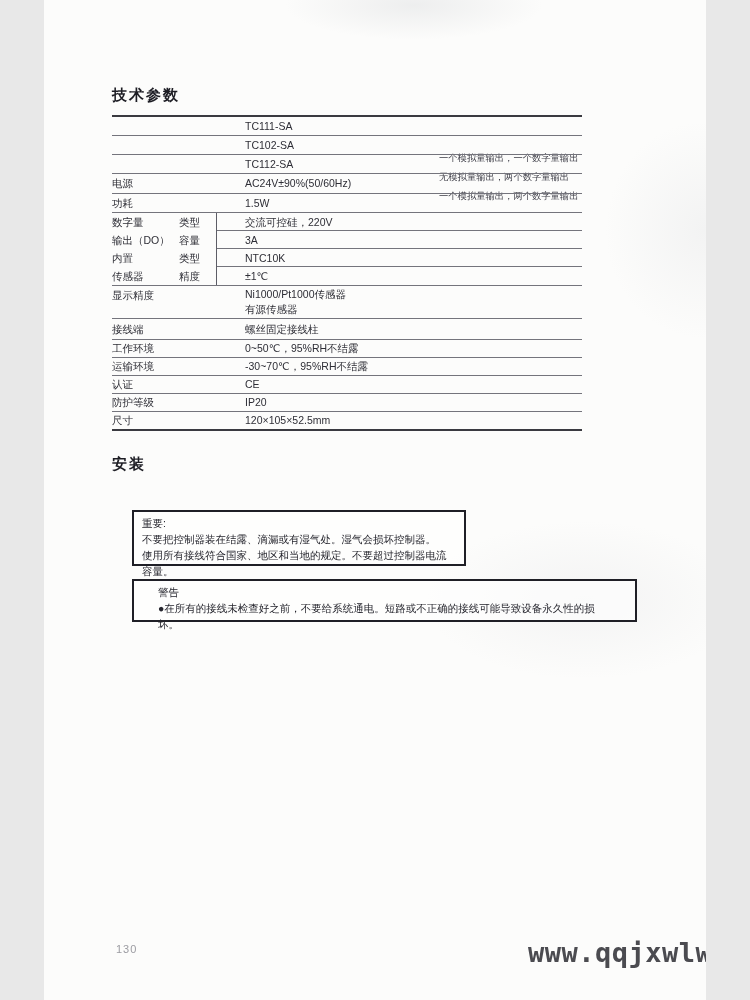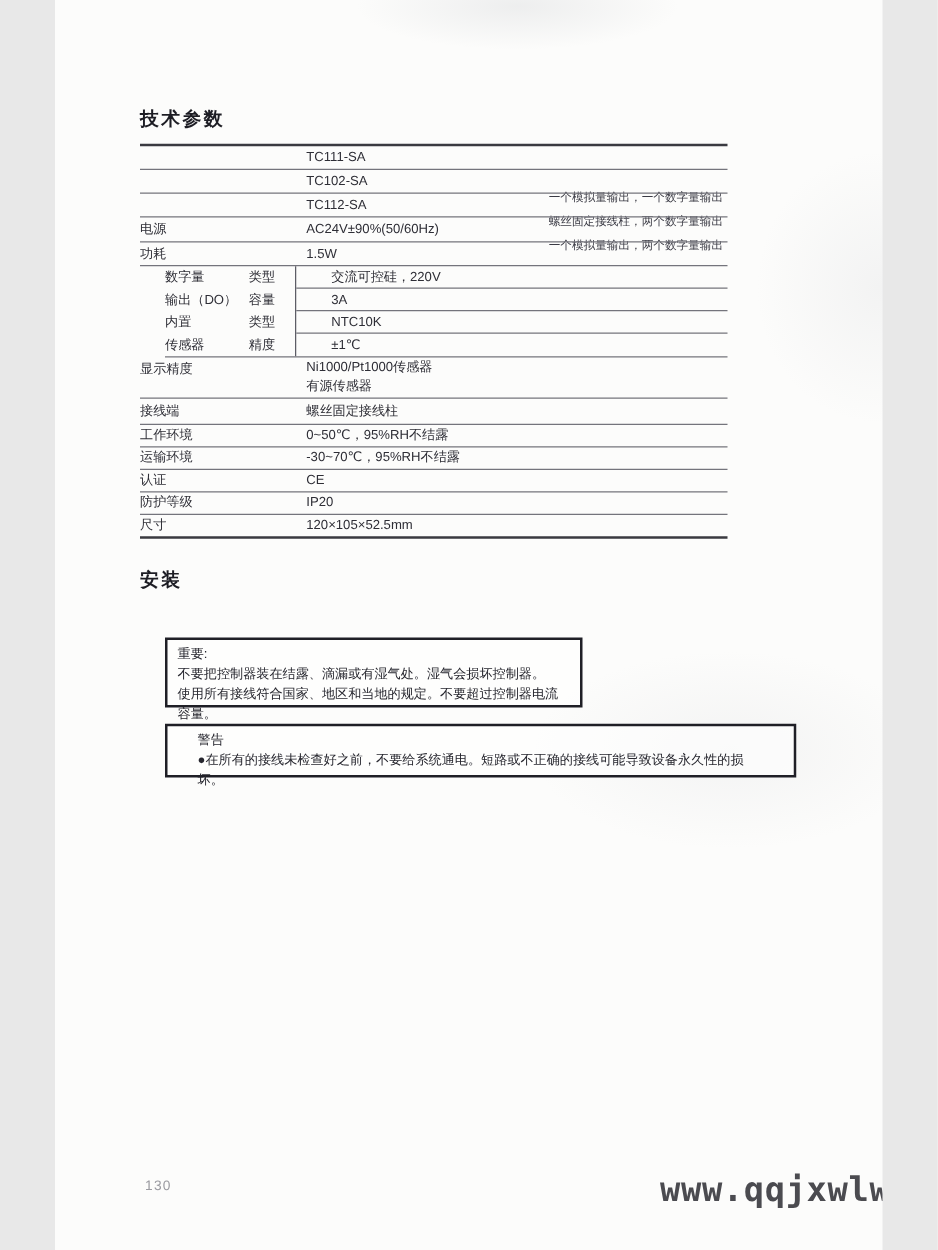--- a/index.html
+++ b/index.html
@@ -39,21 +39,21 @@
   .h18 { height:18px; line-height:18px; }
   .h19 { height:19px; line-height:19px; }
   .h20 { height:20px; line-height:20px; }
   .h32 { height:32px; }
   .c1 { position:absolute; left:0;   top:0; white-space:nowrap; }
   .c2 { position:absolute; left:67px; top:0; white-space:nowrap; }
   .c3 { position:absolute; left:133px; top:0; white-space:nowrap; }
   .c4 { position:absolute; left:327px; top:0; white-space:nowrap; font-size:9.3px; color:#3a3a44;margin-top:32px; }
   .b  { font-weight:700; }
 
-  .tgroup { position:relative; border-bottom:1px solid #74747c;margin-left:20px; }
+  .tgroup { position:relative; border-bottom:1px solid #74747c; }
   .tgroup::before {
     content:""; position:absolute; left:104px; top:0; bottom:0;
     width:1px; background:#5d5d66;
   }
   .grow { position:relative; height:18px; line-height:18px; }
   .gsep { position:absolute; left:105px; right:0; bottom:0; height:1px; background:#74747c; }
 
   .h32 .lineA { position:absolute; left:133px; top:1px;  line-height:15px; white-space:nowrap; }
   .h32 .lineB { position:absolute; left:133px; top:16px; line-height:15px; white-space:nowrap; }
   .h32 .c1 { line-height:15px; top:2px; }
@@ -91,21 +91,21 @@
 
   <div class="spec-table">
 
 
     <div class="trow h18">
       <span class="c3">TC111-SA</span>
       <span class="c4">一个模拟量输出，一个数字量输出</span>
     </div>
     <div class="trow h18">
       <span class="c3">TC102-SA</span>
-      <span class="c4">螺丝固定接线柱，两个数字量输出</span>
+      <span class="c4">无模拟量输出，两个数字量输出</span>
     </div>
     <div class="trow h18">
       <span class="c3">TC112-SA</span>
       <span class="c4">一个模拟量输出，两个数字量输出</span>
     </div>
 
     <div class="trow h19">
       <span class="c1">电源</span>
       <span class="c3">AC24V±90%(50/60Hz)</span>
     </div>

